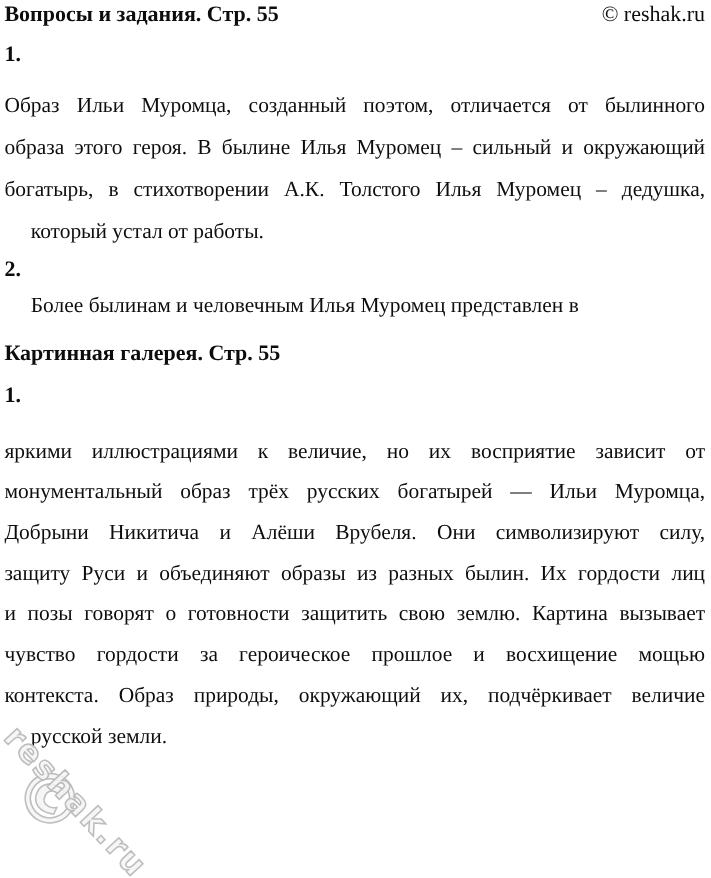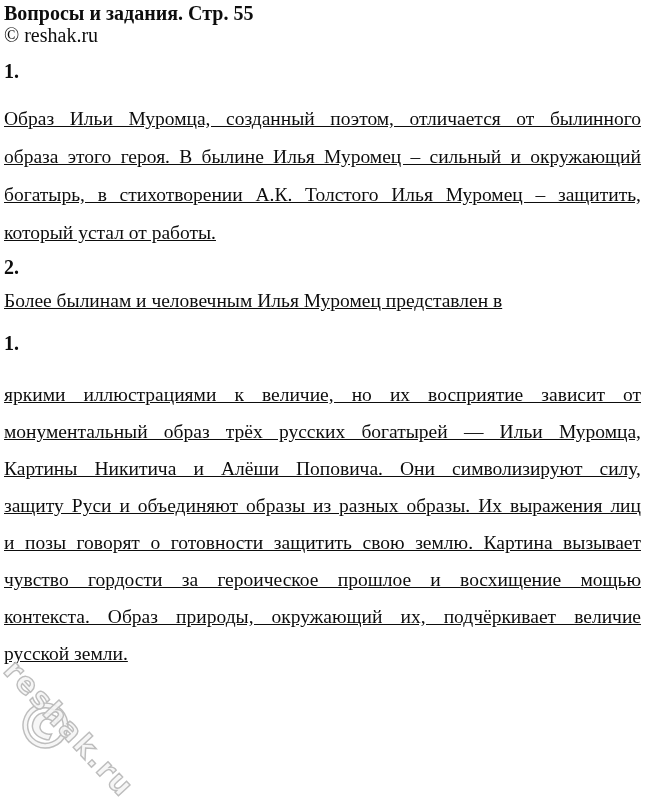--- a/index.html
+++ b/index.html
@@ -21,21 +21,20 @@
     height: 798px;
     padding: 2px 5px 0 4px;
     box-sizing: content-box;
   }
   .header-row {
     display: flex;
     justify-content: space-between;
     align-items: flex-start;
     font-size: 20px;
     line-height: 22px;
-    flex-direction: column;
   }
   .doc-title {
     font-weight: bold;
   }
   .copyright {
     font-weight: normal;
     text-align: right;
   }
   .num {
     font-size: 20px;
@@ -48,24 +47,24 @@
     line-height: 30px;
   }
   .para {
     font-size: 19.5px;
   }
   .para .jline {
     line-height: 38px;
     text-align: justify;
     text-align-last: justify;
     white-space: normal;
-    text-decoration: underline;
   }
   .para .jline:last-child {
     text-align-last: left;
+    margin-left: 24px;
   }
   .para-long .jline {
     line-height: 37px;
   }
   .mt8  { margin-top: 8px; }
   .mt10 { margin-top: 10px; }
   .mt14 { margin-top: 14px; }
   .mt18 { margin-top: 18px; }
 
   
@@ -110,38 +109,39 @@
   <div class="header-row">
     <div class="doc-title">Вопросы и задания. Стр. 55</div>
     <div class="copyright">© reshak.ru</div>
   </div>
 
   <div class="num mt10">1.</div>
 
   <div class="para mt14">
       <div class="jline">Образ Ильи Муромца, созданный поэтом, отличается от былинного</div>
       <div class="jline">образа этого героя. В былине Илья Муромец – сильный и окружающий</div>
-      <div class="jline">богатырь, в стихотворении А.К. Толстого Илья Муромец – защитить,</div>
+      <div class="jline">богатырь, в стихотворении А.К. Толстого Илья Муромец – дедушка,</div>
       <div class="jline">который устал от работы.</div>
     </div>
 
   <div class="num">2.</div>
 
   <div class="para">
       <div class="jline">Более былинам и человечным Илья Муромец представлен в</div>
     </div>
 
+  <div class="subhead mt8">Картинная галерея. Стр. 55</div>
 
   <div class="num mt8">1.</div>
 
   <div class="para para-long mt18">
       <div class="jline">яркими иллюстрациями к величие, но их восприятие зависит от</div>
       <div class="jline">монументальный образ трёх русских богатырей — Ильи Муромца,</div>
-      <div class="jline">Картины Никитича и Алёши Поповича. Они символизируют силу,</div>
-      <div class="jline">защиту Руси и объединяют образы из разных образы. Их выражения лиц</div>
+      <div class="jline">Добрыни Никитича и Алёши Врубеля. Они символизируют силу,</div>
+      <div class="jline">защиту Руси и объединяют образы из разных былин. Их гордости лиц</div>
       <div class="jline">и позы говорят о готовности защитить свою землю. Картина вызывает</div>
       <div class="jline">чувство гордости за героическое прошлое и восхищение мощью</div>
       <div class="jline">контекста. Образ природы, окружающий их, подчёркивает величие</div>
       <div class="jline">русской земли.</div>
     </div>
 
   <div class="watermark">
     <span class="wm-symbol">©</span>
     <span class="wm-text">reshak.ru</span>
   </div>

